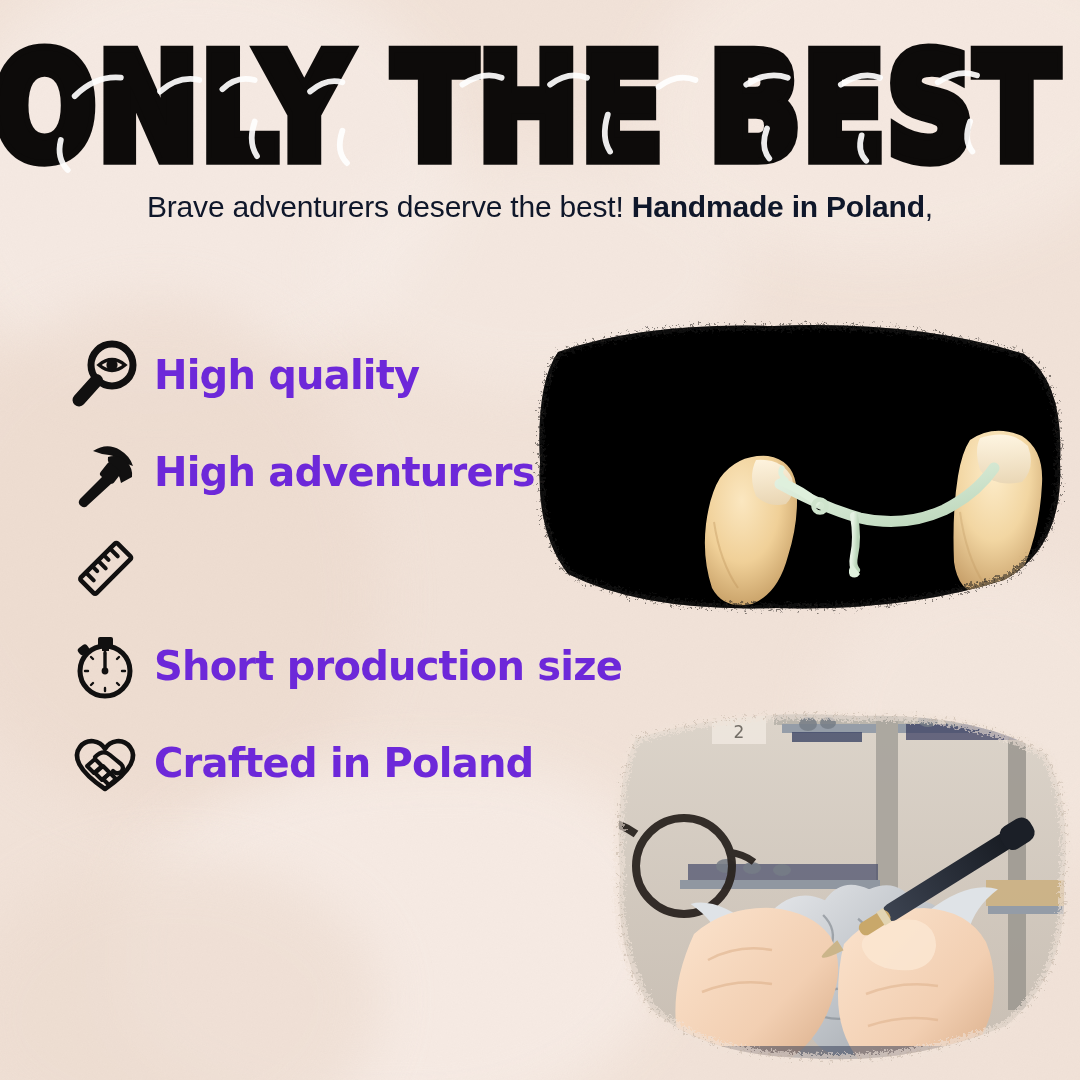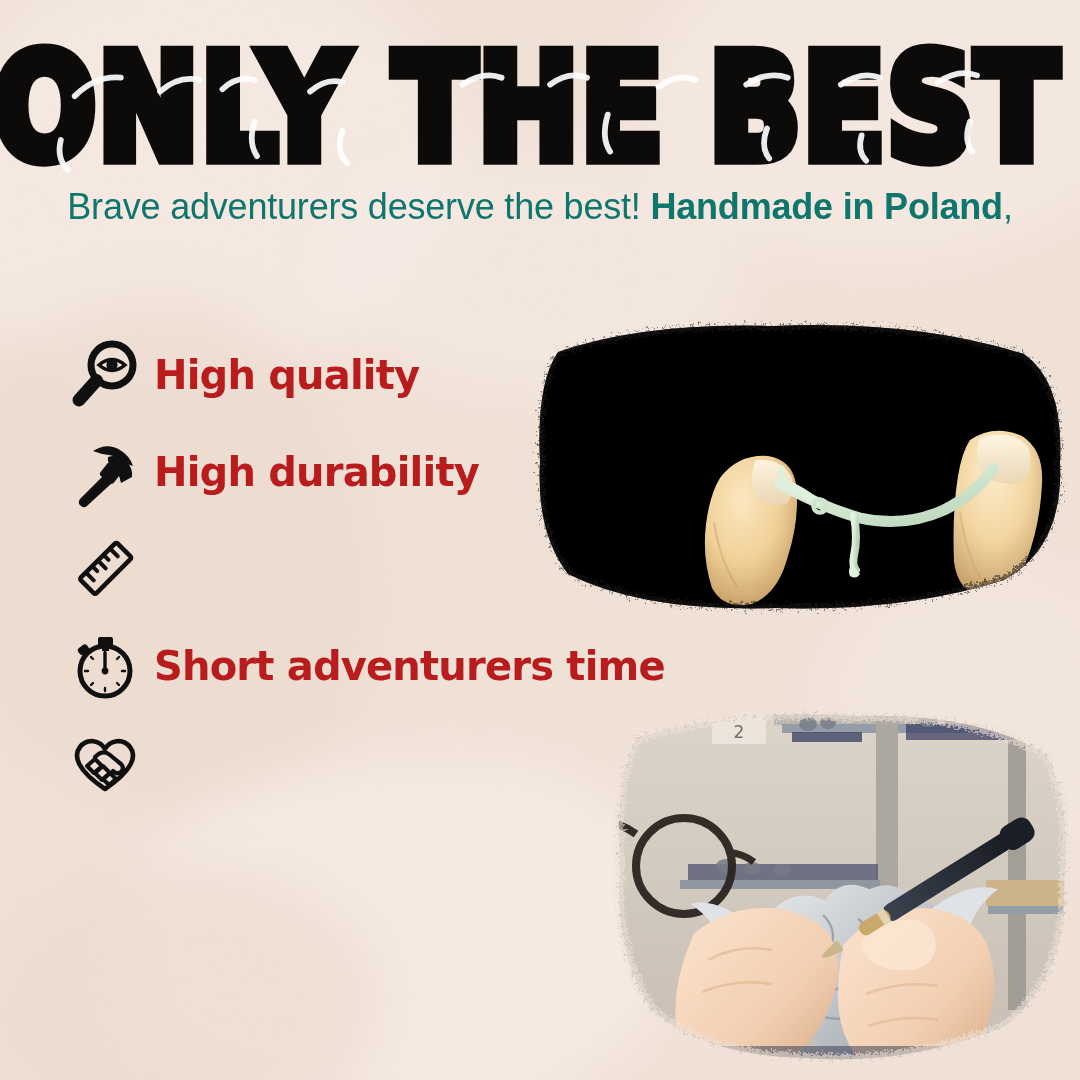--- a/index.html
+++ b/index.html
@@ -60,23 +60,23 @@
   #title-gloss {
     position:absolute; left:0; top:0; width:1080px; height:150px;
     pointer-events:none;
   }
 
   
   #subtitle {
     position:absolute; left:60px; top:186px; width:960px;
     text-align:center;
     font-family:"Liberation Sans", sans-serif;
-    font-size:36px;
+    font-size:30px;
     line-height:41px;
-    color:#0f766e;
+    color:#0f172a;
     letter-spacing:-0.2px;
   }
   #subtitle b { font-weight:700; }
 
   
   #features {
     position:absolute; left:62px; top:326px; width:740px;
   }
   .feature-row {
     display:flex;
@@ -86,21 +86,21 @@
   .feature-icon {
     width:86px; min-width:86px; height:80px;
     display:flex; align-items:center; justify-content:center;
   }
   .feature-icon svg { display:block; }
   .feature-label {
     font-family:"DejaVu Sans", sans-serif;
     font-weight:700;
     font-size:40px;
     letter-spacing:-0.8px;
-    color:#b91c1c;
+    color:#6d28d9;
     white-space:nowrap;
     margin-left:6px;
   }
 
   
   .photo {
     position:absolute;
     overflow:hidden;
   }
   #photo-top {
@@ -398,21 +398,21 @@
       <div class="feature-icon">
         <svg width="74" height="74" viewBox="0 0 74 74">
           <g fill="#111010">
             <path d="M25,16 q14,-9 27,-1 q10,6 13,16 q-6,-3 -11,-1 q-4,-9 -13,-10 q-9,-1 -16,-4 Z"></path>
             <path d="M40,22 q10,-3 18,4 q7,7 6,16 l-11,6 q-2,-11 -9,-16 q-5,-4 -4,-10 Z"></path>
             <rect x="34" y="30" width="17" height="16" rx="3" transform="rotate(38 42 38)"></rect>
             <path d="M35,41 L12,64 q-3,4 1,7 q4,3 7,-1 L44,48 Z"></path>
           </g>
         </svg>
       </div>
-      <div class="feature-label">High durability</div>
+      <div class="feature-label">High adventurers</div>
     </div>
 
     <div class="feature-row">
       <div class="feature-icon">
         <svg width="74" height="74" viewBox="0 0 74 74">
           <g transform="rotate(-45 37 37)">
             <rect x="12" y="26" width="52" height="22" rx="2" fill="none" stroke="#111010" stroke-width="4.6"></rect>
             <g stroke="#111010" stroke-width="4" stroke-linecap="round">
               <path d="M21,26 L21,37"></path>
               <path d="M30,26 L30,33"></path>
@@ -440,31 +440,32 @@
             <path d="M57,42 L54,42"></path>
             <path d="M37,62 L37,59"></path>
             <path d="M17,42 L20,42"></path>
             <path d="M51,28 L49,30"></path>
             <path d="M51,56 L49,54"></path>
             <path d="M23,56 L25,54"></path>
             <path d="M23,28 L25,30"></path>
           </g>
         </svg>
       </div>
-      <div class="feature-label">Short adventurers time</div>
+      <div class="feature-label">Short production size</div>
     </div>
 
     <div class="feature-row">
       <div class="feature-icon">
         <svg width="76" height="74" viewBox="0 0 76 74">
           <path d="M38,63 C10,44 6,30 13,21 C20,12 33,14 38,23 C43,14 56,12 63,21 C70,30 66,44 38,63 Z" fill="none" stroke="#111010" stroke-width="4.6" stroke-linejoin="round"></path>
           <path d="M28,31 q8,-8 15,-2 q6,5 11,9 q4,4 0,8 q-4,3 -8,-1" fill="none" stroke="#111010" stroke-width="4.2" stroke-linecap="round" stroke-linejoin="round"></path>
           <g stroke="#111010" stroke-width="4" stroke-linejoin="round" fill="none">
             <path d="M20,40 l8,-7 l7,7 l-8,7 Z"></path>
             <path d="M28,47 l8,-7 l7,7 l-8,7 Z"></path>
             <path d="M36,53 l7,-6 l6,6 l-7,6 Z"></path>
           </g>
         </svg>
       </div>
+      <div class="feature-label">Crafted in Poland</div>
     </div>
 
   </div>
 </div>
 
 </body></html>

